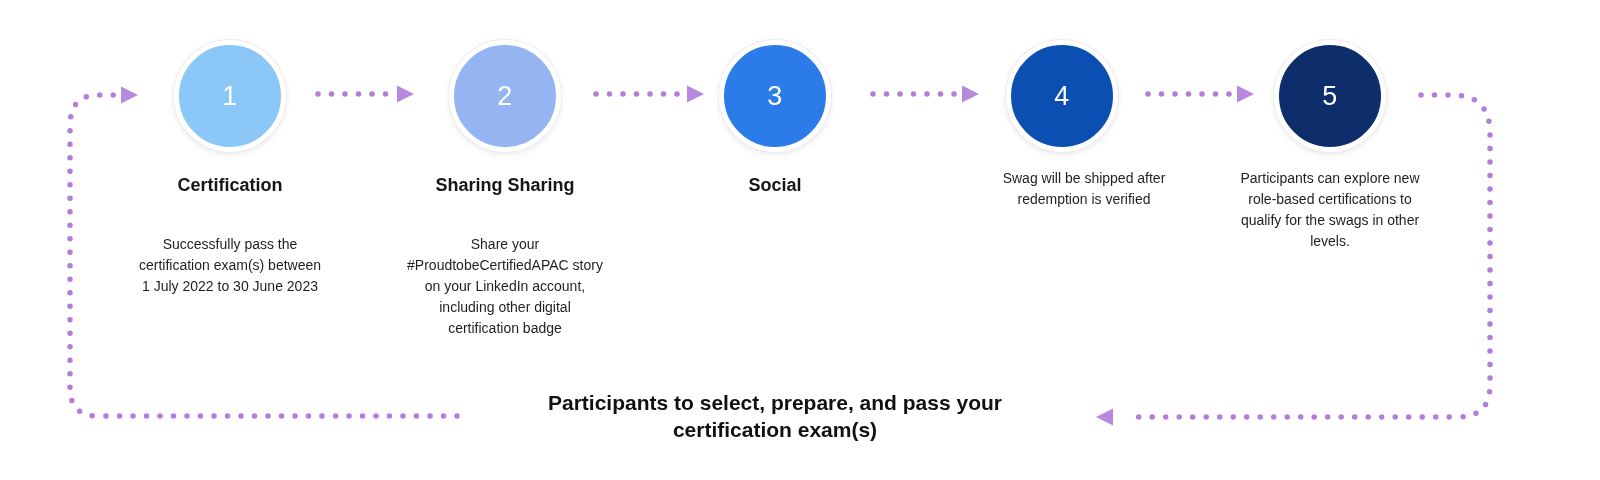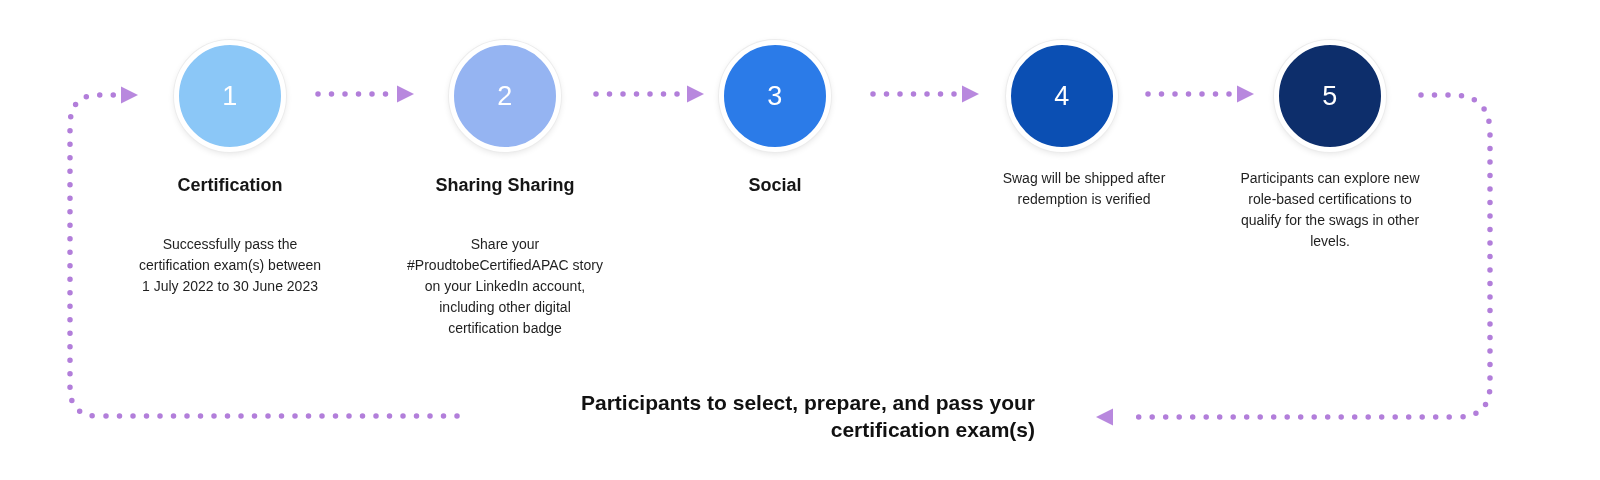--- a/index.html
+++ b/index.html
@@ -65,21 +65,21 @@
   .step-1 .desc { max-width: 185px; }
   .step-2 .desc { max-width: 206px; }
   .step-3 .desc { max-width: 168px; }
   .step-4 .desc { max-width: 200px; margin-left: 44px; }
   .step-5 .desc { max-width: 196px; }
   .footer-note {
     position: absolute;
     left: 515px;
     top: 389px;
     width: 520px;
-    text-align: right;
+    text-align: center;
     font-size: 21px;
     font-weight: 700;
     color: #111111;
     line-height: 27px;
   }
 </style>
 </head>
 <body>
 
 <div class="canvas">

